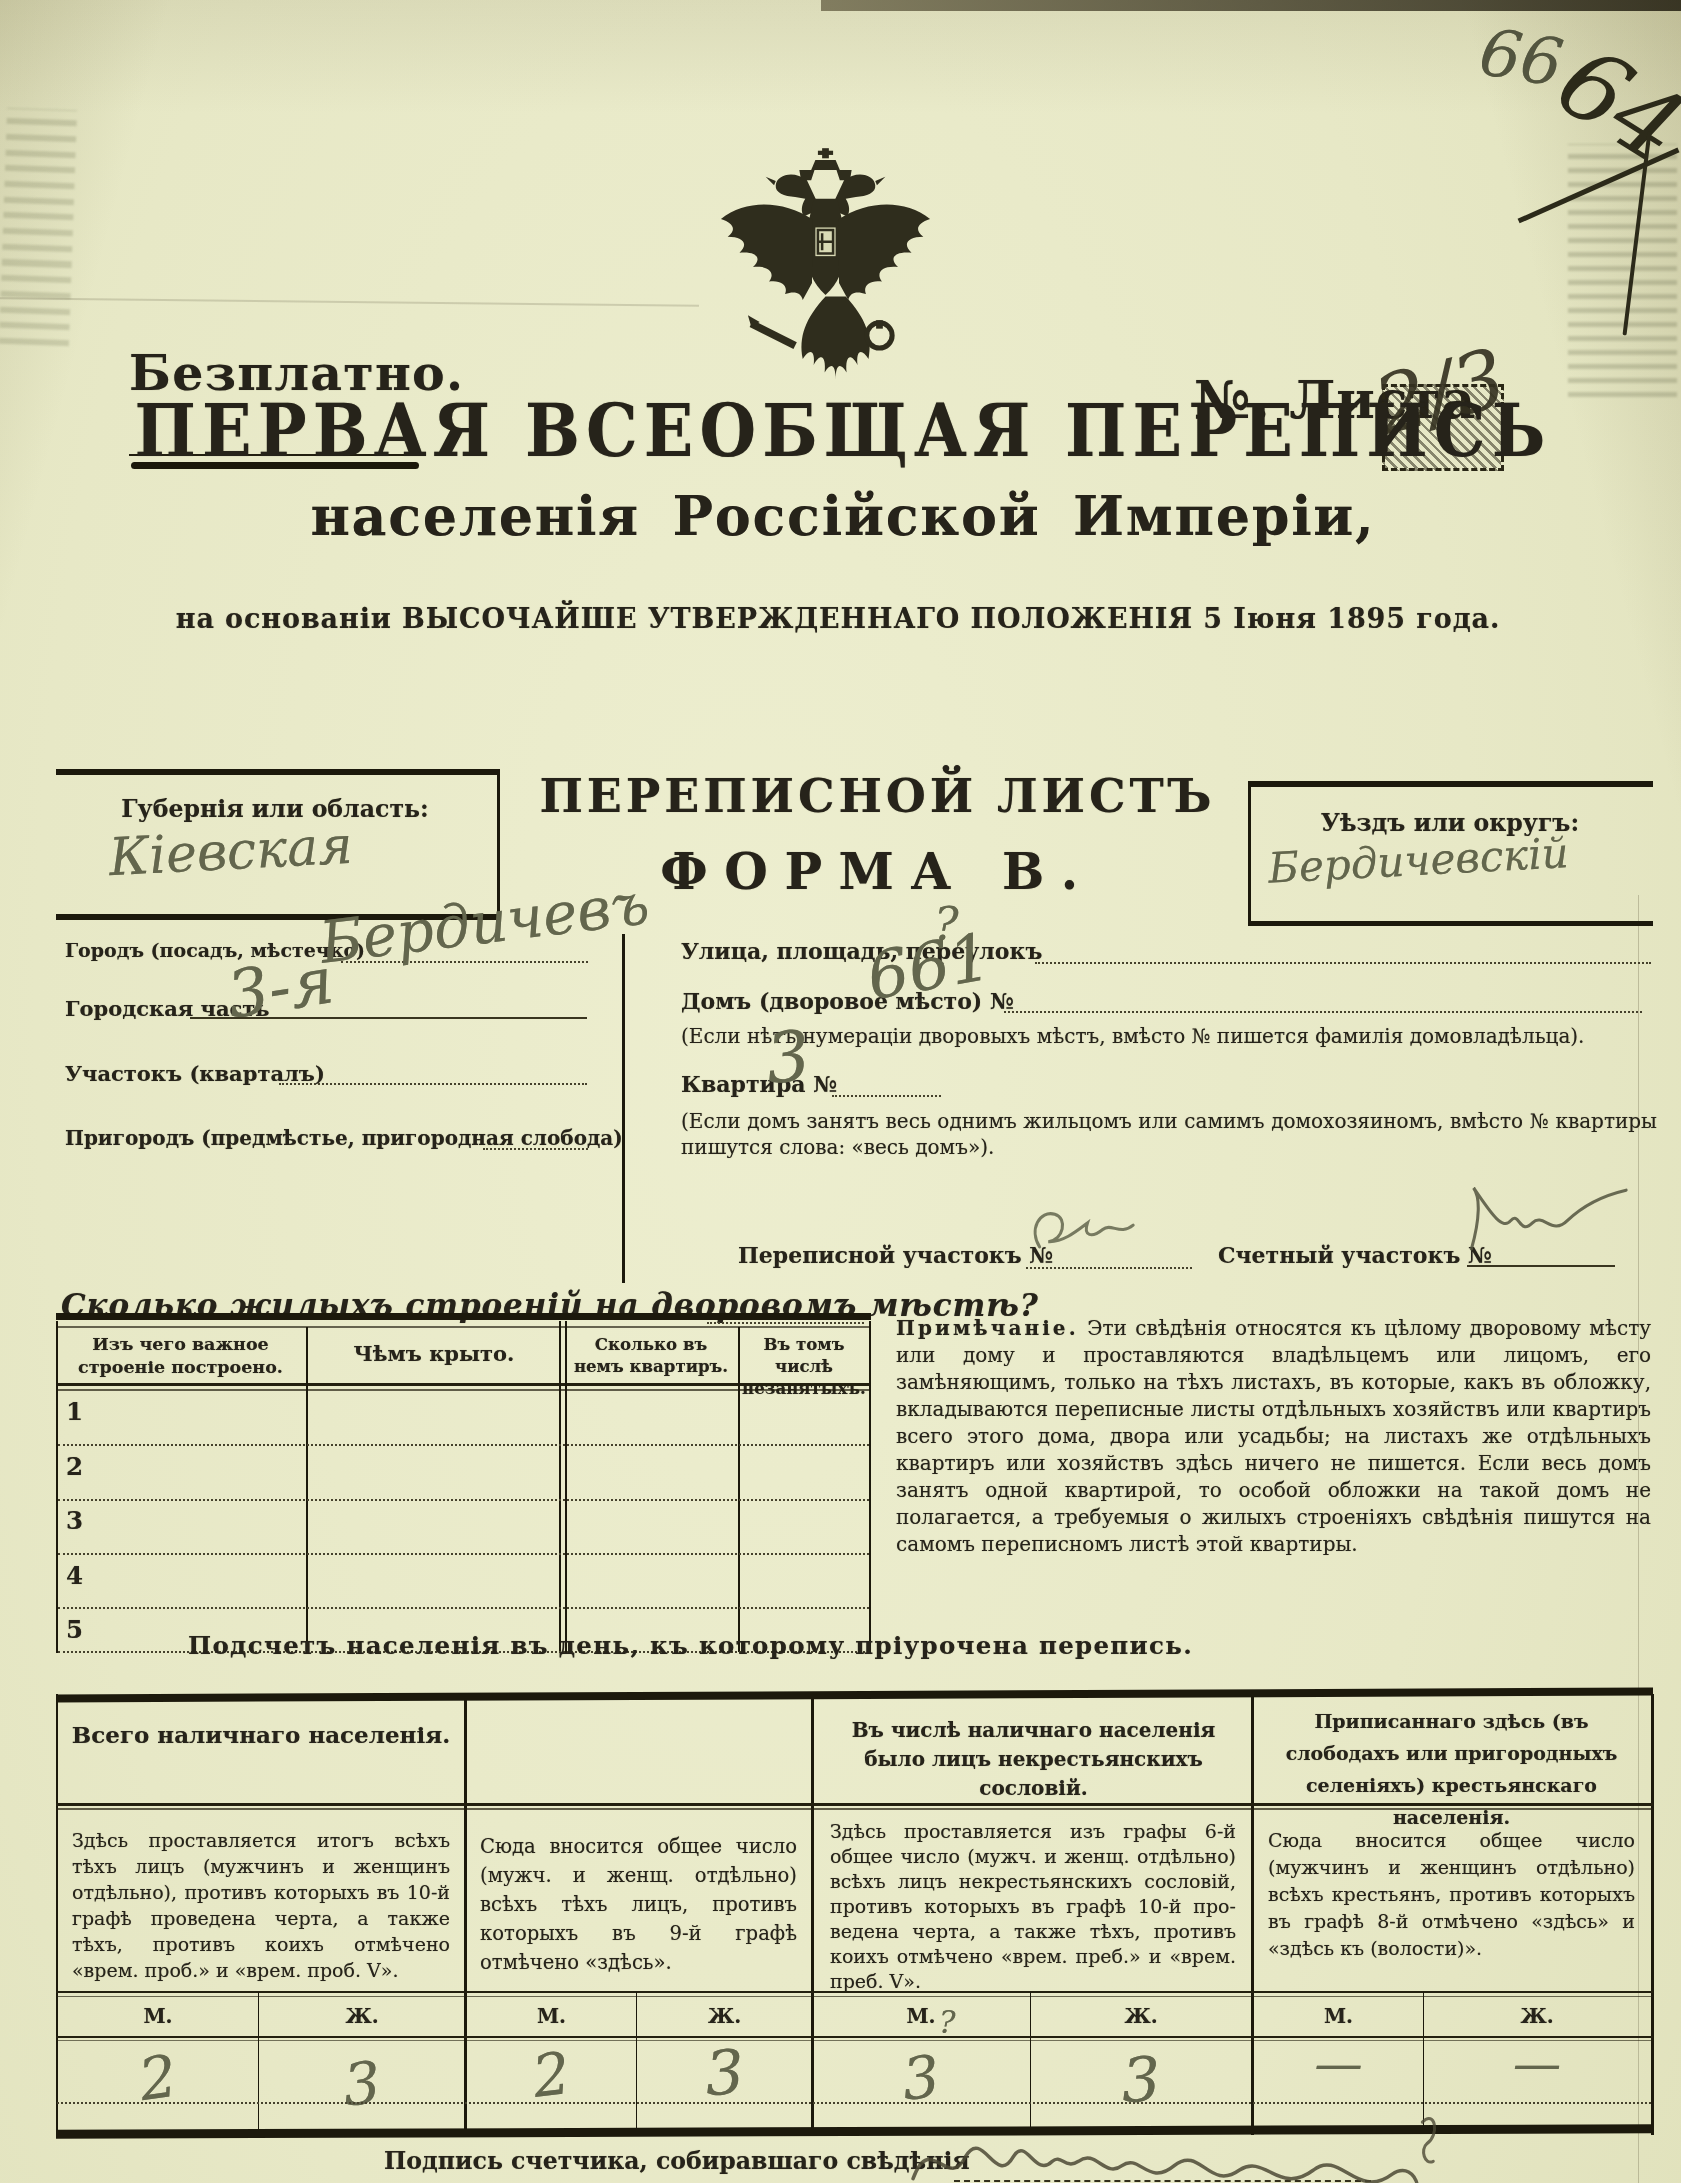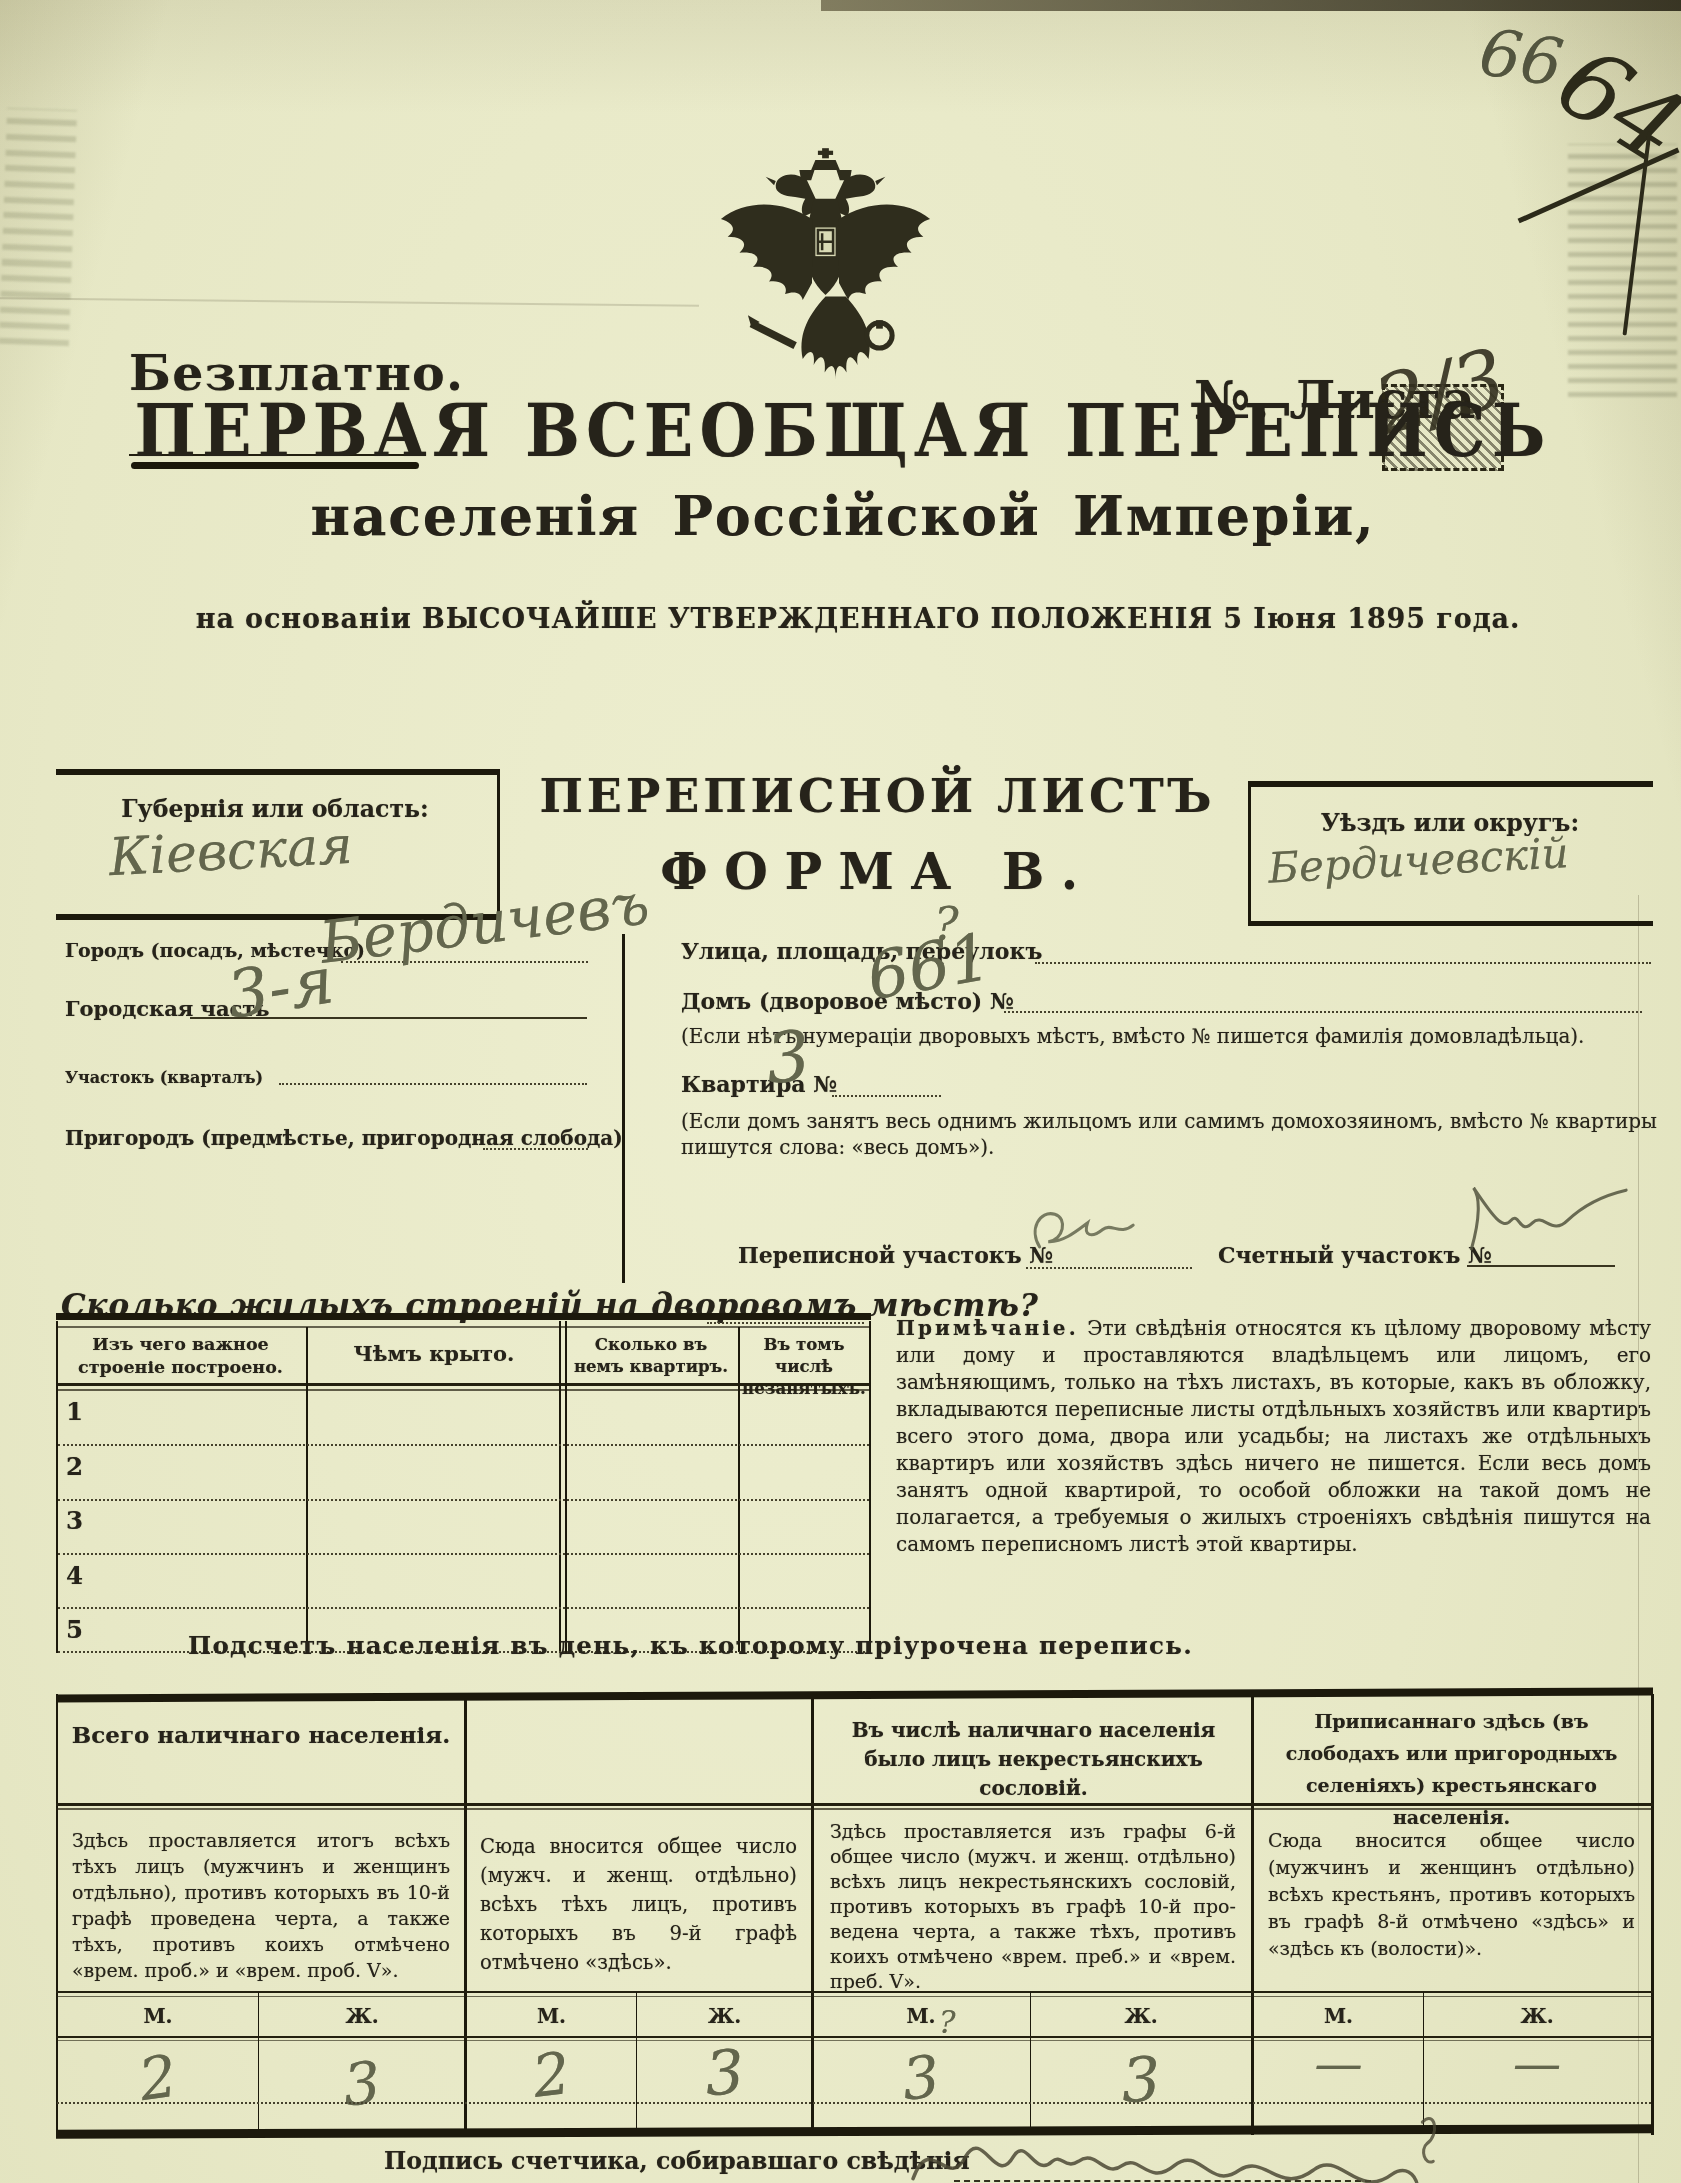--- a/index.html
+++ b/index.html
@@ -68,42 +68,42 @@
       <path d="M58,200 l14,8 -10,6 z"></path>
     </g>
   </svg>
 
   <div class="abs prt bold" style="left:1194px;top:369px;font-size:52px;letter-spacing:0.9px;">№. Листа</div>
   <div class="abs" style="left:1382px;top:384px;width:116px;height:81px;border:3.1px dashed #2a2716;background:repeating-linear-gradient(45deg,rgba(38,34,18,.5) 0 2.6px,transparent 2.6px 7px);"></div>
   <div class="abs ink-hand" style="left:1375px;top:345px;font-size:81px;transform:rotate(-14deg);opacity:.9;">2/3</div>
 
   <div class="abs prt bold ctr" style="left:79px;top:388px;width:1528px;font-size:65px;letter-spacing:6.1px;transform:scaleY(1.12);transform-origin:top;">ПЕРВАЯ ВСЕОБЩАЯ ПЕРЕПИСЬ</div>
   <div class="abs prt bold ctr" style="left:79px;top:484px;width:1528px;font-size:54px;letter-spacing:1.7px;word-spacing:12.2px;text-shadow:0 0 0.4px rgba(44,40,22,.4);">населенія Россійской Имперіи,</div>
-  <div class="abs prt bold ctr" style="left:94px;top:603px;width:1528px;font-size:27px;letter-spacing:0.9px;">на основаніи ВЫСОЧАЙШЕ УТВЕРЖДЕННАГО ПОЛОЖЕНІЯ 5 Іюня 1895 года.</div>
+  <div class="abs prt bold ctr" style="left:74px;top:603px;width:1528px;font-size:27px;letter-spacing:0.9px;">на основаніи ВЫСОЧАЙШЕ УТВЕРЖДЕННАГО ПОЛОЖЕНІЯ 5 Іюня 1895 года.</div>
 
   <div class="abs" style="left:56px;top:769px;width:441px;height:139px;border-top:6.5px solid #1c190c;border-bottom:6.1px solid #1c190c;border-right:3.9px solid #1c190c;"></div>
   <div class="abs prt bold ctr" style="left:70px;top:795px;width:410px;font-size:23.6px;">Губернія или область:</div>
   <div class="abs hand" style="left:109px;top:821px;font-size:52px;transform:rotate(-3deg);">Кіевская</div>
 
   <div class="abs prt bold ctr" style="left:515px;top:769px;width:725px;font-size:46px;letter-spacing:3.9px;">ПЕРЕПИСНОЙ ЛИСТЪ</div>
   <div class="abs prt bold ctr" style="left:515px;top:842px;width:725px;font-size:50px;letter-spacing:16.6px;">ФОРМА В.</div>
 
   <div class="abs" style="left:1248px;top:781px;width:402px;height:134px;border-top:6.5px solid #1c190c;border-bottom:5.7px solid #1c190c;border-left:3.9px solid #1c190c;"></div>
   <div class="abs prt bold ctr" style="left:1262px;top:809px;width:376px;font-size:23.6px;">Уѣздъ или округъ:</div>
   <div class="abs hand" style="left:1268px;top:836px;font-size:42px;transform:rotate(-3deg);">Бердичевскій</div>
 
   <div class="abs prt bold" style="left:65px;top:939px;font-size:19px;">Городъ (посадъ, мѣстечко)</div>
   <div class="abs dotlead" style="left:341px;top:961px;width:247px;"></div>
   <div class="abs hand" style="left:319px;top:889px;font-size:58px;transform:rotate(-7deg);">Бердичевъ</div>
 
   <div class="abs prt bold" style="left:65px;top:996px;font-size:21px;">Городская часть</div>
   <div class="abs solidlead" style="left:190px;top:1017px;width:397px;"></div>
   <div class="abs hand" style="left:227px;top:950px;font-size:65px;transform:rotate(-9deg);">3-я</div>
 
-  <div class="abs prt bold" style="left:65px;top:1061px;font-size:16px;margin-top:7px;">Участокъ (кварталъ)</div>
+  <div class="abs prt bold" style="left:65px;top:1061px;font-size:21px;">Участокъ (кварталъ)</div>
   <div class="abs dotlead" style="left:279px;top:1083px;width:308px;"></div>
 
   <div class="abs prt bold" style="left:65px;top:1126px;font-size:20px;">Пригородъ (предмѣстье, пригородная слобода)</div>
   <div class="abs dotlead" style="left:483px;top:1148px;width:105px;"></div>
 
   <div class="abs vrule" style="left:622px;top:934px;width:3.1px;height:349px;"></div>
 
   <div class="abs prt bold" style="left:681px;top:938px;font-size:22px;">Улица, площадь, переулокъ</div>
   <div class="abs dotlead" style="left:1035px;top:962px;width:616px;"></div>
   <div class="abs hand" style="left:934px;top:897px;font-size:46px;">?</div>

